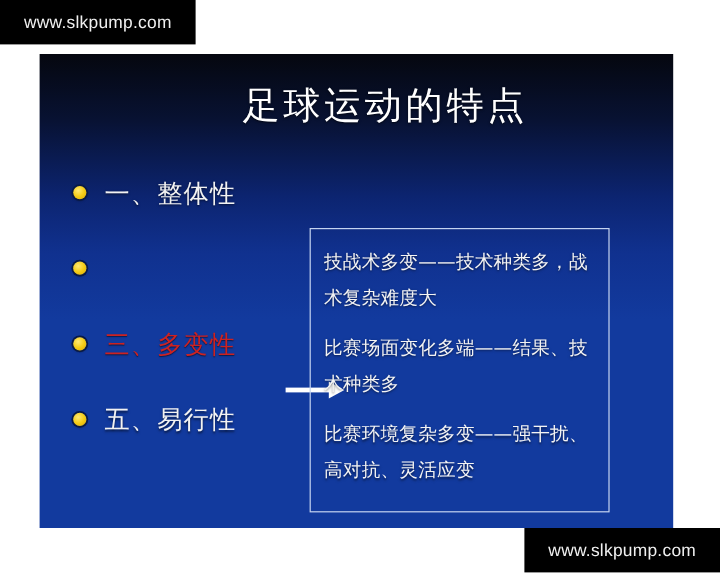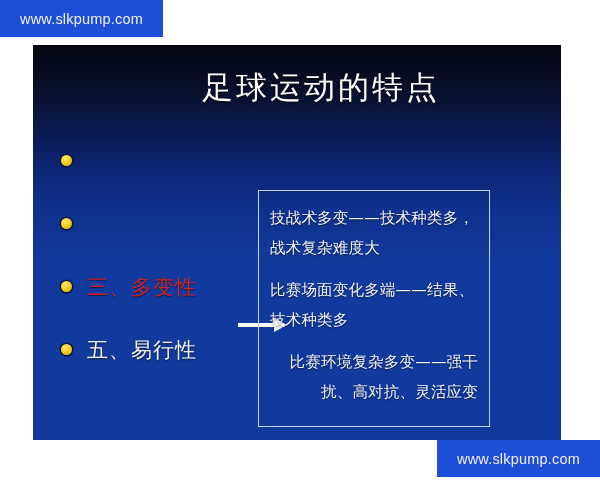--- a/index.html
+++ b/index.html
@@ -106,40 +106,40 @@
     border-top: 7px solid transparent;
     border-bottom: 7px solid transparent;
     border-left: 13px solid #ffffff;
   }
 
   
   .content-box {
     position: absolute;
     left: 225px;
     top: 145px;
-    width: 232px;
+    width: 250px;
     height: 237px;
     border: 1.5px solid #c5d4f0;
     box-sizing: border-box;
     padding: 12px 11px 0 11px;
   }
   .para {
     color: #f4f4f4;
     font-size: 15.5px;
     line-height: 30px;
     letter-spacing: 0.2px;
     text-shadow: 0 1px 2px rgba(0,0,0,0.55);
     margin: 0 0 12px 0;
   }
-  .para:last-child { margin-bottom: 0; text-align: right; }
+  .para:last-child { margin-bottom: 0; }
 
   
   .watermark {
     position: absolute;
-    background: #1d4ed8;
+    background: #000000;
     color: #f0f0f0;
     font-size: 14.5px;
     font-family: "Liberation Sans", "DejaVu Sans", sans-serif;
     display: flex;
     align-items: center;
     justify-content: center;
     letter-spacing: 0.2px;
   }
   .watermark.top-left {
     left: 0;
@@ -158,20 +158,21 @@
 <body>
 
 <div class="slide">
 
   <div class="slide-title">足球运动的特点</div>
 
   <div class="bullet-list">
 
     <div class="bullet-row">
       <span class="bullet-dot"></span>
+      <span class="bullet-text">一、整体性</span>
     </div>
 
     <div class="bullet-row">
       <span class="bullet-dot"></span>
     </div>
 
     <div class="bullet-row is-highlight">
       <span class="bullet-dot"></span>
       <span class="bullet-text">三、多变性</span>
     </div>

